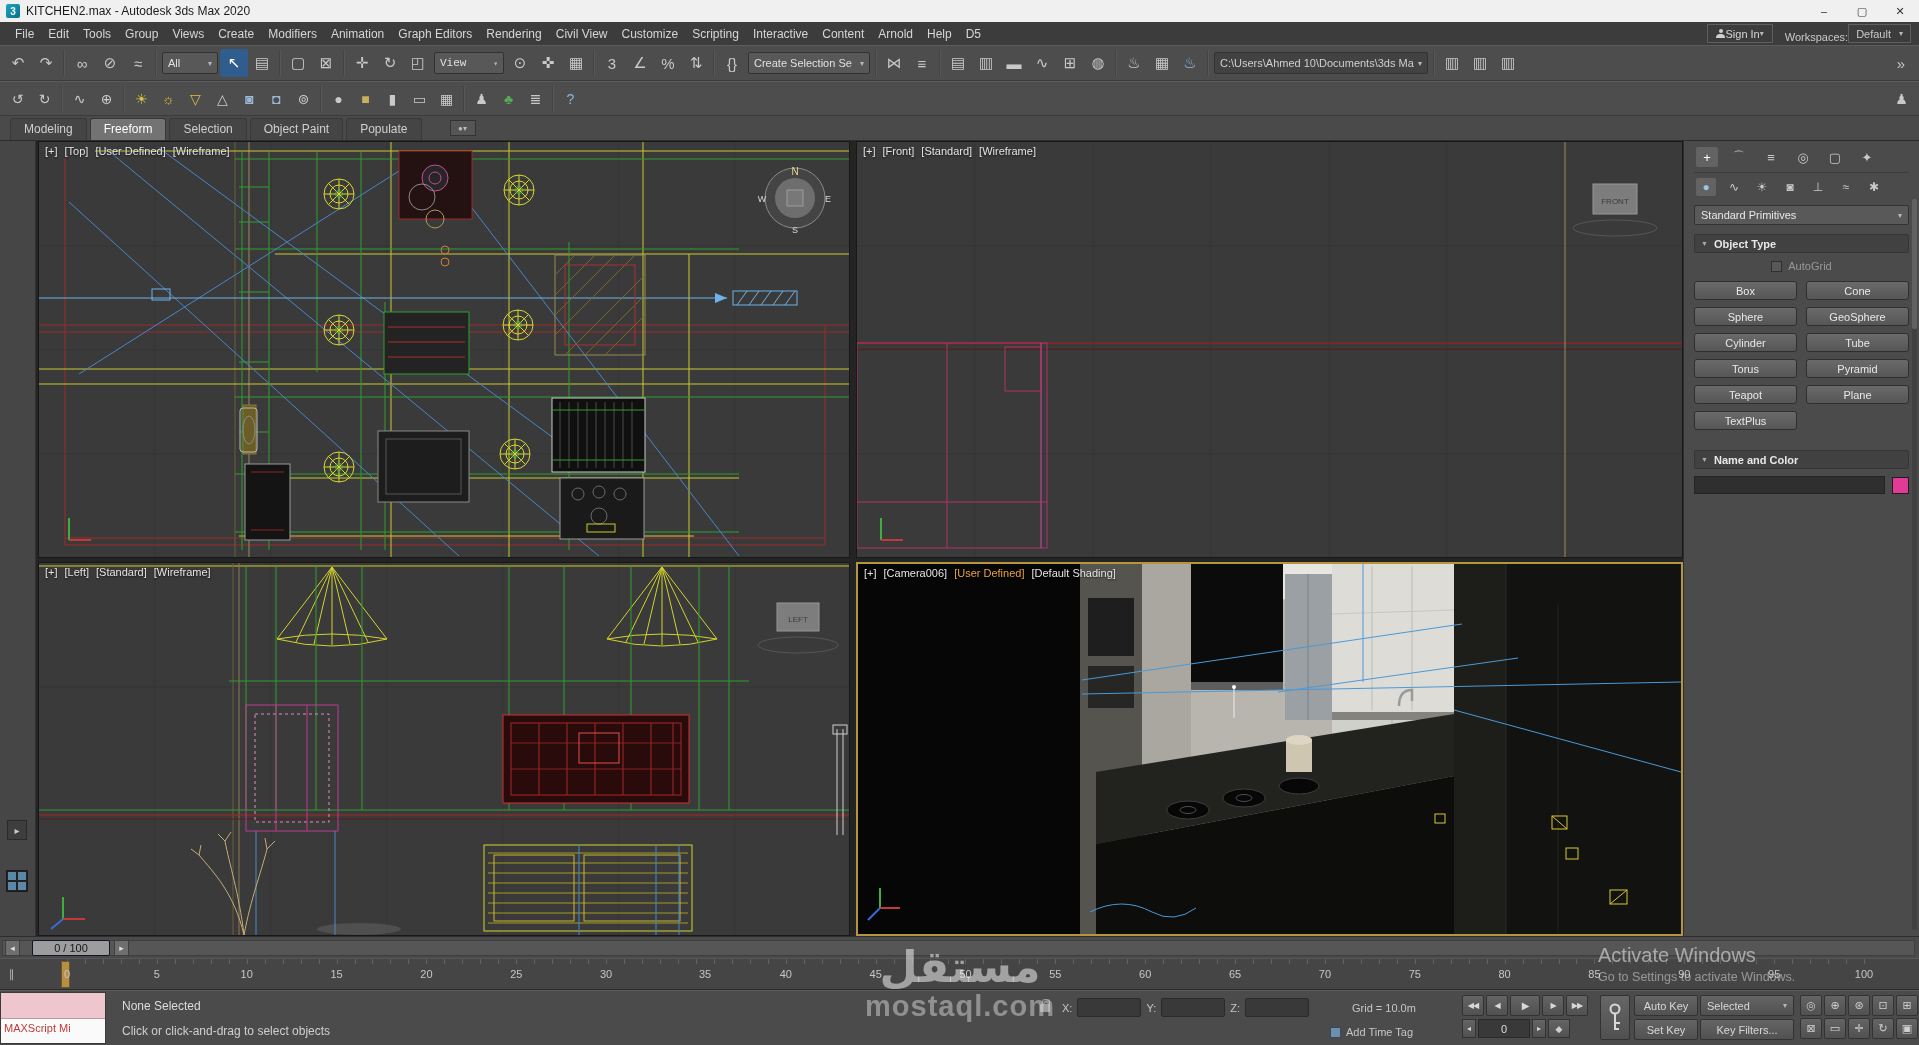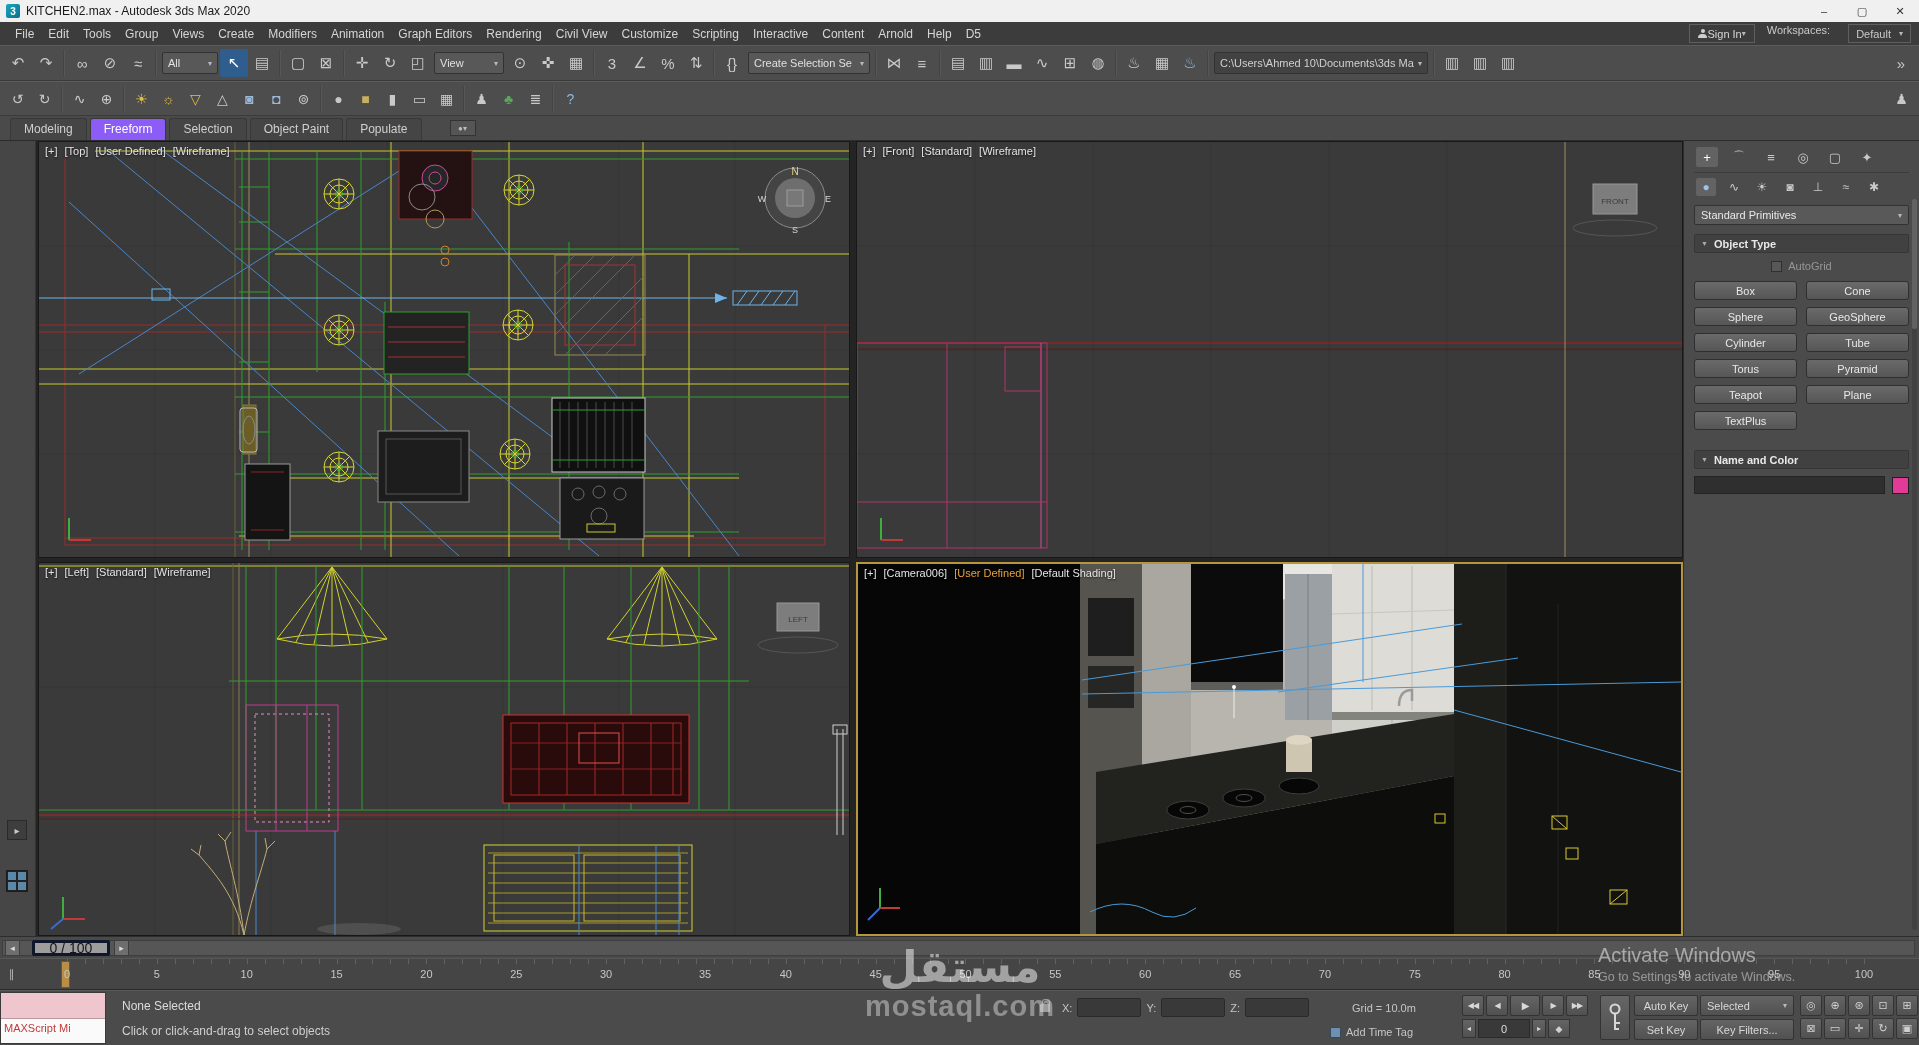--- a/index.html
+++ b/index.html
@@ -12,39 +12,39 @@
 .win-btn{width:38px;display:flex;align-items:center;justify-content:center;color:#333;font-size:11px}
 
 .menubar{height:23px;background:#3c3c3c;display:flex;align-items:center;padding:0 8px;color:#d6d6d6}
 .menu-item{padding:3px 7px;font-size:12px;white-space:nowrap}
 .menubar-right{margin-left:auto;display:flex;align-items:center;gap:12px}
 .signin-box{display:flex;align-items:center;gap:0;border:1px solid #5f5f5f;padding:1px 8px;height:19px;font-size:11px}
 .person-icon{width:9px;height:9px;position:relative;display:inline-block}
 .person-icon::before{content:"";position:absolute;top:0;left:2.5px;width:4px;height:4px;border-radius:50%;background:#cfcfcf}
 .person-icon::after{content:"";position:absolute;bottom:0;left:0;width:9px;height:4px;border-radius:4px 4px 0 0;background:#cfcfcf}
 .dd-arrow{font-size:8px;color:#b8b8b8}
-.workspaces{display:flex;align-items:flex-start;gap:18px;font-size:11px;color:#c9c9c9}
+.workspaces{display:flex;align-items:flex-end;gap:0;font-size:11px;color:#c9c9c9}
 .workspace-dd{border:1px solid #5f5f5f;padding:1px 7px;display:flex;gap:8px;align-items:center;height:19px}
 
 .toolbar{background:#4d4d4d;display:flex;align-items:center;padding:0 4px;border-top:1px solid #5c5c5c;border-bottom:1px solid #3b3b3b}
 #toolbar1-items,#toolbar2-items{display:flex;align-items:center;flex:1}
 .toolbar.row1{height:36px}
 .toolbar.row2{height:35px}
 .tool{min-width:28px;height:28px;display:flex;align-items:center;justify-content:center;color:#c9c9c9;font-size:15px;border-radius:2px;flex:none}
 .row2 .tool{min-width:27px;height:26px;font-size:14px}
 .tool-active{background:var(--selection-blue,#2e5d8e);color:#fff}
 .tb-sep{width:2px;height:26px;margin:0 3px;background:linear-gradient(90deg,#3a3a3a,#616161);flex:none}
 .tb-dropdown,.tb-field{height:22px;display:flex;align-items:center;padding:0 5px;gap:4px;border:1px solid #323232;background:#585858;border-radius:2px;color:#e0e0e0;font-size:11px;margin:0 2px;flex:none;overflow:hidden}
 .tb-field{background:#424242;color:#cfcfcf}
 .dd-label{white-space:nowrap;overflow:hidden;flex:1}
 
 .ribbon{height:25px;background:#4a4a4a;display:flex;align-items:flex-end;padding-left:10px;gap:20px;border-bottom:1px solid #2c2c2c}
 #ribbon-tabs{display:flex;gap:3px;align-items:flex-end}
 .ribbon-tab{font-size:12px;color:#cfcfcf;background:#454545;border:1px solid #383838;border-bottom:none;padding:3px 13px 4px;border-radius:3px 3px 0 0;white-space:nowrap}
-.ribbon-tab.active{background:#8b5cf6;color:#fff}
+.ribbon-tab.active{background:#737373;color:#fff}
 .ribbon-extra{display:flex;align-items:center;margin-left:8px;padding-bottom:4px}
 .ribbon-dd{width:26px;height:16px;background:#555;border:1px solid #333;color:#bbb;font-size:8px;display:flex;align-items:center;justify-content:center;gap:2px}
 
 .workarea{position:absolute;top:141px;left:0;width:1919px;height:795px;display:flex}
 .leftstrip{width:36px;background:#464646;border-right:1px solid #333;position:relative;flex:none}
 .strip-expand{position:absolute;left:7px;bottom:96px;width:20px;height:20px;background:#3e3e3e;border:1px solid #2a2a2a;color:#c9c9c9;font-size:10px;display:flex;align-items:center;justify-content:center}
 .strip-layout{position:absolute;left:6px;bottom:44px;width:22px;height:22px;display:grid;grid-template:1fr 1fr/1fr 1fr;gap:2px;background:#222;border:1px solid #1c1c1c;padding:1px}
 .strip-layout span{background:#5b87a8}
 .vp-area{flex:1;position:relative;background:#242424}
 .vp{position:absolute;background:var(--viewport-bg,#3a3a3a);border:1px solid #181818;overflow:hidden}
@@ -72,21 +72,21 @@
 .obj-btn{height:19px;background:linear-gradient(#6a6a6a,#565656);border:1px solid #2f2f2f;border-radius:3px;color:#e8e8e8;font-size:11px;display:flex;align-items:center;justify-content:center;white-space:nowrap}
 .name-row{display:flex;gap:7px;align-items:center}
 .cp-name-input{flex:1;height:18px;background:#2f2f2f;border:1px solid #242424;color:#ddd;font-size:11px;padding:0 4px;font-family:"Liberation Sans",sans-serif}
 .swatch{width:17px;height:17px;background:var(--object-color-swatch,#e23a97);border:1px solid #1e1e1e;flex:none}
 .cp-scrollbar{position:absolute;right:2px;top:58px;bottom:6px;width:5px;background:#414141;border-radius:2px}
 .cp-scroll-thumb{position:absolute;right:2px;top:58px;width:5px;height:130px;background:#626262;border-radius:2px}
 
 .trackbar{position:absolute;top:936px;left:0;width:1919px;height:22px;background:#4a4a4a;border-top:1px solid #2d2d2d}
 .track-line{position:absolute;left:2px;right:4px;top:3px;height:16px;background:#565656;border:1px solid #3e3e3e}
 .tb-btn{position:absolute;top:3px;width:15px;height:16px;background:#6e6e6e;border:1px solid #3e3e3e;color:#ddd;font-size:9px;display:flex;align-items:center;justify-content:center}
-.slider-handle{position:absolute;left:32px;top:3px;width:78px;height:16px;background:#9d9d9d;border:3px solid #0f172a;border-radius:2px;color:#161616;font-size:14px;display:flex;align-items:center;justify-content:center}
+.slider-handle{position:absolute;left:32px;top:3px;width:78px;height:16px;background:#9d9d9d;border:1px solid #0f172a;border-radius:2px;color:#161616;font-size:11px;display:flex;align-items:center;justify-content:center}
 .ruler{position:absolute;top:958px;left:0;width:1919px;height:32px;background:#454545;border-top:1px solid #585858;border-bottom:1px solid #2b2b2b}
 .ruler-num{position:absolute;top:9px;transform:translateX(-50%);font-size:11px;color:#c6c6c6}
 .ruler-ticks{position:absolute;left:67px;width:1800px;top:0;height:5px;background:repeating-linear-gradient(90deg,#616161 0 1px,transparent 1px 17.97px)}
 .frame-marker{position:absolute;left:61px;top:2px;width:9px;height:27px;background:rgba(196,150,70,.9);border:1px solid #6e5426}
 .ruler-mode-icon{position:absolute;left:9px;top:9px;color:#b8b8b8;font-size:11px}
 
 .statusbar{position:absolute;top:990px;left:0;width:1919px;height:55px;background:#4b4b4b;border-top:1px solid #5a5a5a}
 .listener{position:absolute;left:0;top:1px;width:106px;height:52px;border:1px solid #3a3a3a}
 .listener-pink{height:26px;background:#efc6cd;border-bottom:1px solid #b89aa0}
 .listener-white{height:24px;background:#fafafa;color:#c23a3a;font-size:11px;padding:3px;white-space:nowrap;overflow:hidden}
@@ -188,21 +188,21 @@
       </span>
       <span class="tool tool-active">↖</span>
       <span class="tool">▤</span>
       <span class="tb-sep"></span>
       <span class="tool">▢</span>
       <span class="tool">⊠</span>
       <span class="tb-sep"></span>
       <span class="tool">✛</span>
       <span class="tool">↻</span>
       <span class="tool">◰</span>
-      <span class="tb-dropdown" style="width: 70px;">
+      <span class="tb-dropdown" style="width: 70px; font-family: Liberation Mono, monospace;">
         <span class="dd-label">View</span>
         <span class="dd-arrow">▾</span>
       </span>
       <span class="tool">⊙</span>
       <span class="tool">✜</span>
       <span class="tool">▦</span>
       <span class="tb-sep"></span>
       <span class="tool">3</span>
       <span class="tool">∠</span>
       <span class="tool">%</span>

